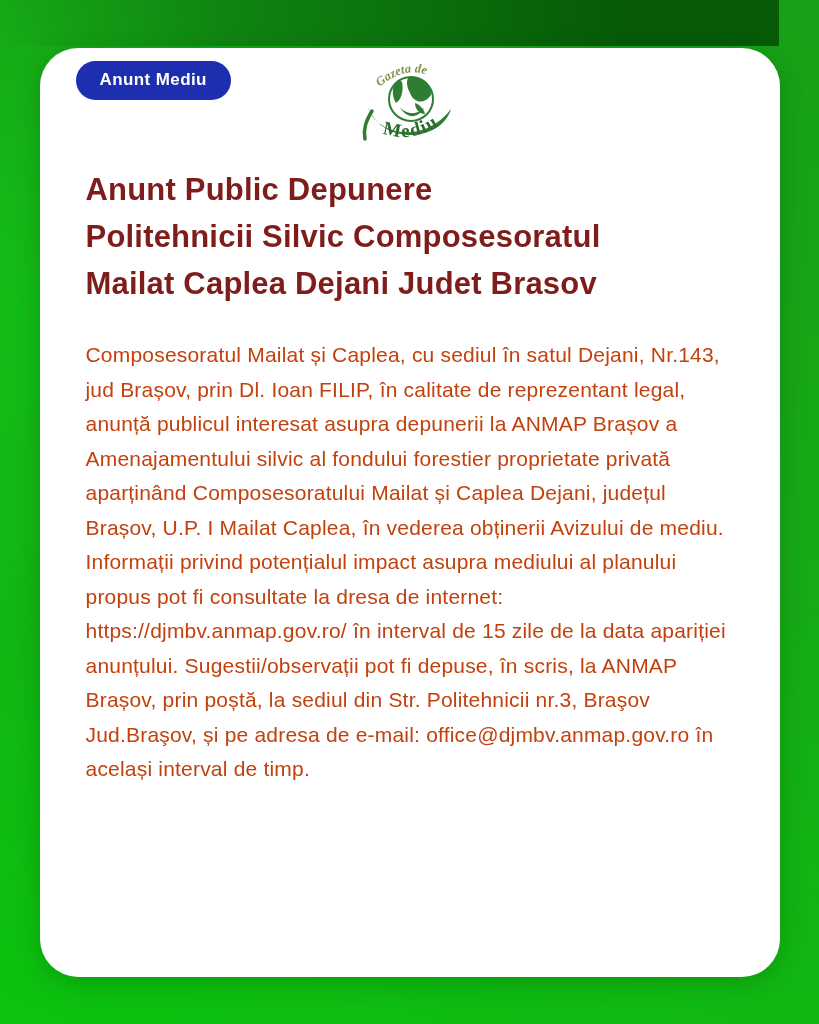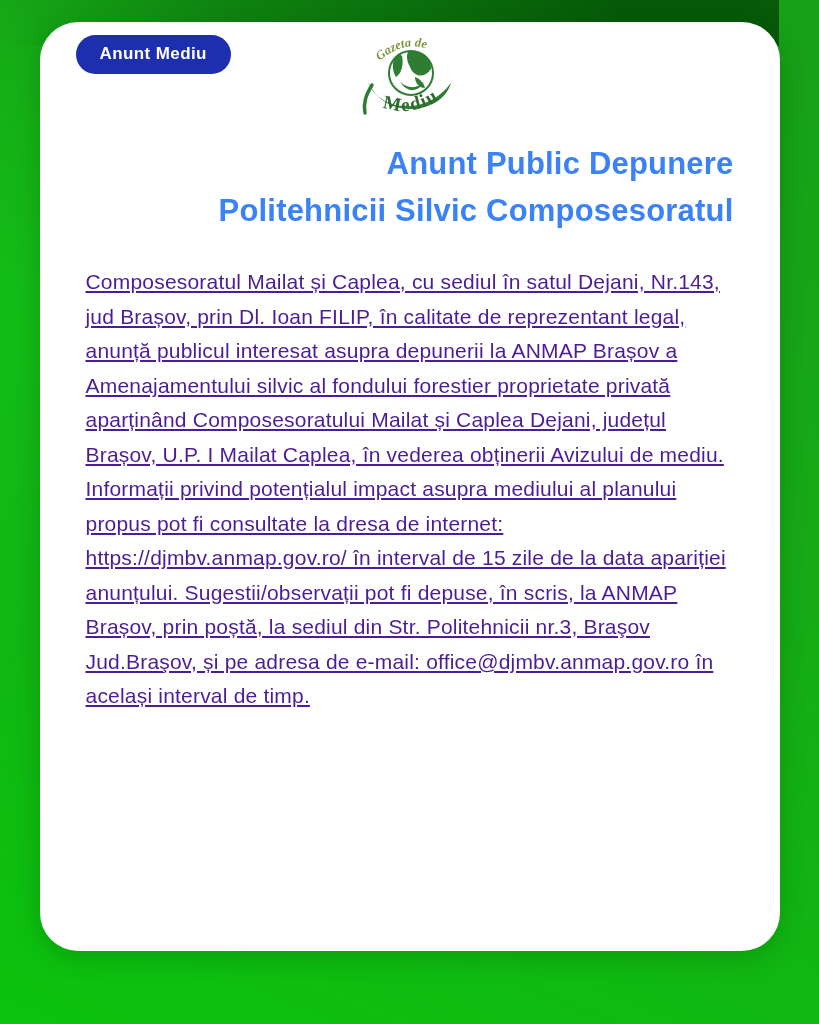--- a/index.html
+++ b/index.html
@@ -17,21 +17,21 @@
     top: 0; left: 0;
     width: 779px; height: 46px;
     background: linear-gradient(90deg, rgba(6,90,8,0) 0%, rgba(6,90,8,0.45) 30%, #065a08 80%);
     z-index: 0;
   }
   .card {
     position: relative;
     z-index: 1;
     width: 740px;
     height: 929px;
-    margin: 22px auto 0 auto;
+    margin: 48px auto 0 auto;
     background: #ffffff;
     border-radius: 38px;
     box-shadow: 0 6px 26px rgba(0, 40, 0, 0.22);
     padding: 0;
   }
   .card-header {
     position: relative;
     height: 108px;
     padding: 0 36px;
   }
@@ -52,36 +52,34 @@
     font-family: "Liberation Sans", sans-serif;
   }
   .logo {
     position: absolute;
     left: 50%;
     top: 3px;
     transform: translateX(-50%);
   }
   .heading {
     margin: 10px 46px 0 46px;
-    color: #3b82f6;
+    color: #7f1d1d;
     font-size: 31px;
     line-height: 47px;
     font-weight: 700;
     letter-spacing: 0.2px;
-    text-align: right;
   }
   .body-text {
     margin: 31px 44px 0 46px;
     width: 650px;
-    color: #4c1d95;
+    color: #c2410c;
     font-size: 21px;
     line-height: 34.5px;
     letter-spacing: 0.2px;
     word-wrap: break-word;
-    text-decoration: underline;
   }
   .logo-arc-text-top {
     font-family: "Liberation Serif", serif;
     font-style: italic;
     font-weight: 700;
   }
   .logo-arc-text-bottom {
     font-family: "Liberation Serif", serif;
     font-weight: 700;
   }
@@ -131,17 +129,18 @@
         <text class="logo-arc-text-bottom" font-size="19" fill="#2e6b2e" letter-spacing="1.5">
           <textPath href="#arcBottom" startOffset="16%">Mediu</textPath>
         </text>
       </svg>
     </div>
   </div>
 
   <h1 class="heading">
     <div>Anunt Public Depunere</div>
     <div>Politehnicii Silvic Composesoratul</div>
+    <div>Mailat Caplea Dejani Judet Brasov</div>
   </h1>
 
   <p class="body-text">Composesoratul Mailat și Caplea, cu sediul în satul Dejani, Nr.143, jud Brașov, prin Dl. Ioan FILIP, în calitate de reprezentant legal, anunță publicul interesat asupra depunerii la ANMAP Brașov a Amenajamentului silvic al fondului forestier proprietate privată aparținând Composesoratului Mailat și Caplea Dejani, județul Brașov, U.P. I Mailat Caplea, în vederea obținerii Avizului de mediu. Informații privind potențialul impact asupra mediului al planului propus pot fi consultate la dresa de internet: https://djmbv.anmap.gov.ro/ în interval de 15 zile de la data apariției anunțului. Sugestii/observații pot fi depuse, în scris, la ANMAP Brașov, prin poștă, la sediul din Str. Politehnicii nr.3, Braşov Jud.Braşov, și pe adresa de e-mail: office@djmbv.anmap.gov.ro în același interval de timp.</p>
 
 </div>
 
 </body></html>

